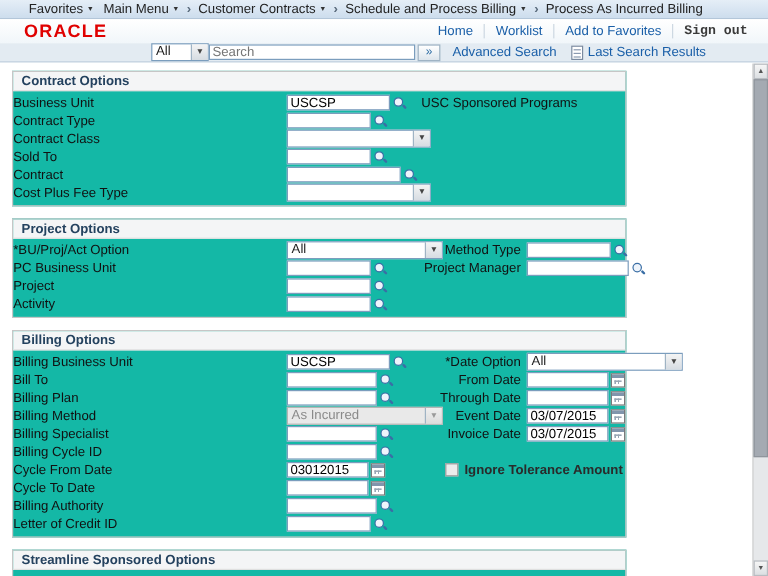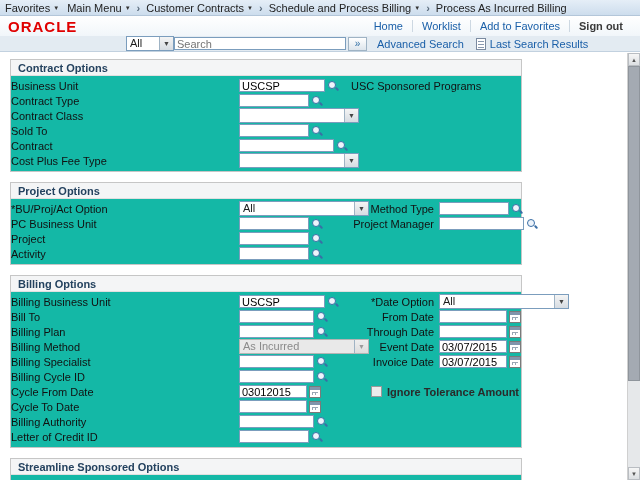--- a/index.html
+++ b/index.html
@@ -1,31 +1,31 @@
 <!DOCTYPE html>
 <html><head>
 <meta charset="utf-8">
 <style>
   * { box-sizing: border-box; margin: 0; padding: 0; }
   html,body { width:640px; height:480px; overflow:hidden; }
   body { font-family:"Liberation Sans", sans-serif; font-size:11px; color:#1b1b1b; background:#fff; position:relative; }
 
   
   .topbar { height:16px; background:linear-gradient(#e5eef7,#cddded); border-bottom:1px solid #b3c6d9;
-            display:flex; align-items:center; padding:0 1px; white-space:nowrap; }
+            display:flex; align-items:center; padding:0 20px; white-space:nowrap; }
   .bc-item { display:inline-flex; align-items:center; cursor:pointer; padding:0 4px; color:#222; }
   .bc-arrow { font-size:6px; color:#333; margin-left:3px; }
   .bc-sep { color:#5a6b7c; font-weight:bold; padding:0 2px; font-size:11px; }
 
   
   .hdr { height:20px; background:linear-gradient(#ffffff,#f1f6fa); display:flex; align-items:center; padding:0 8px; }
-  .logo { color:#e00000; font-weight:bold; font-size:15px; letter-spacing:1px; }
+  .logo { color:#e00000; font-weight:bold; font-size:15px; letter-spacing:1px;margin-left:12px; }
   .hlinks { margin-left:auto; display:flex; align-items:center; }
   .hlink { padding:0 9px; border-right:1px solid #cdd8e2; color:#1a5fa8; cursor:pointer; }
-  .hlink.signout { border-right:none; font-weight:bold; color:#3a3a3a; }
+  .hlink.signout { border-right:none; font-weight:bold; color:#3a3a3a;font-family:Liberation Mono, monospace; }
 
   
   .sbar { height:16px; background:#e3ebf2; border-bottom:1px solid #c2d1df; display:flex; align-items:center; padding:0 8px; }
   .sgap { width:118px; }
   .txt { height:13px; border:1px solid #7b9dbd; font:11px "Liberation Sans",sans-serif; padding:0 2px; background:#fff; flex:none; }
   .txt:disabled { background:#e9e9e9; color:#8a8a8a; border-color:#b4b4b4; }
   .s-input { width:172px; height:13px; }
   .go { width:19px; height:14px; border:1px solid #9fb3c4; background:linear-gradient(#ffffff,#dde5ec); color:#2e6da4;
         font-size:10px; line-height:12px; text-align:center; cursor:pointer; margin-left:2px; }
   .slink { color:#1a5fa8; cursor:pointer; margin-left:10px; }

